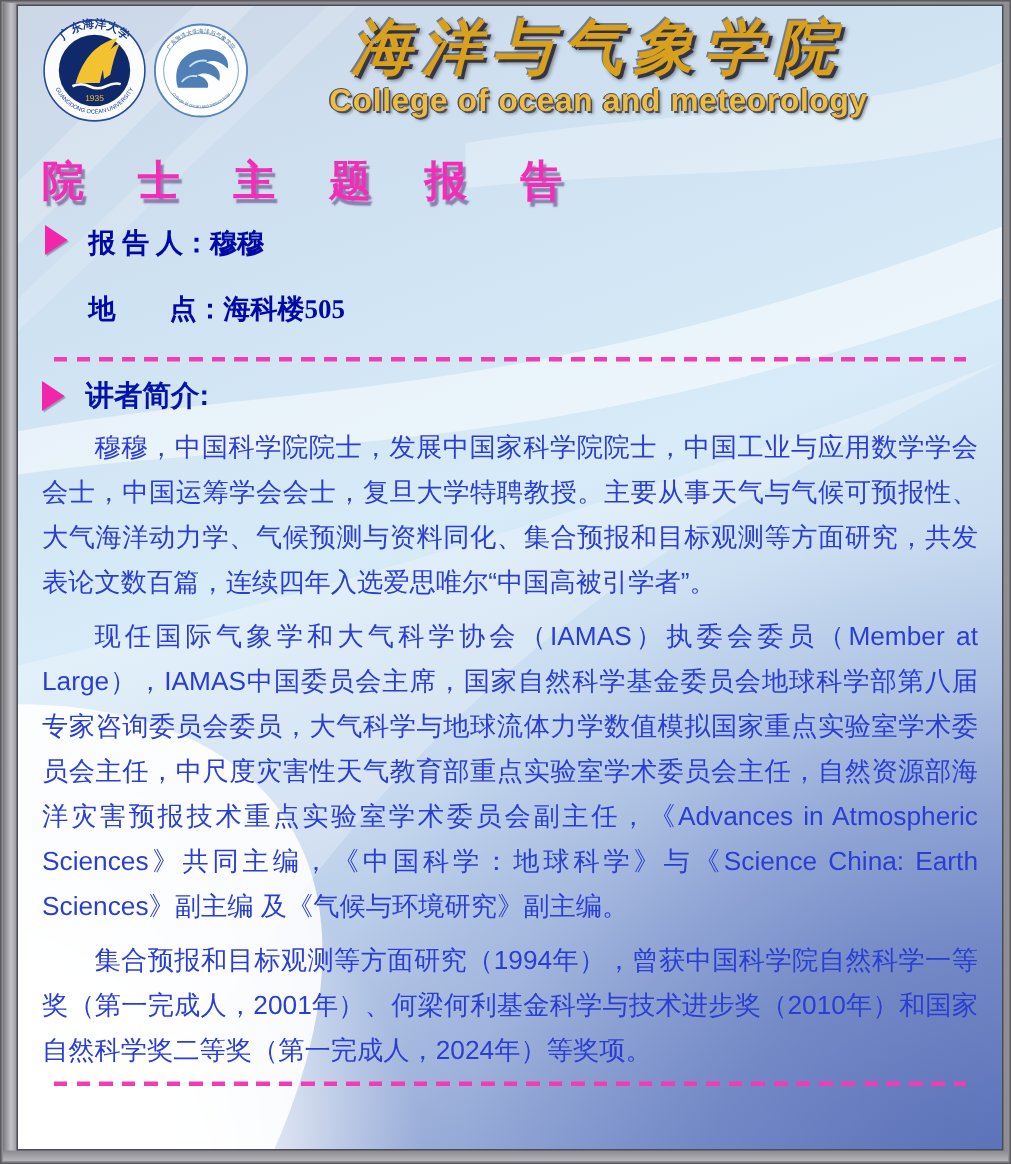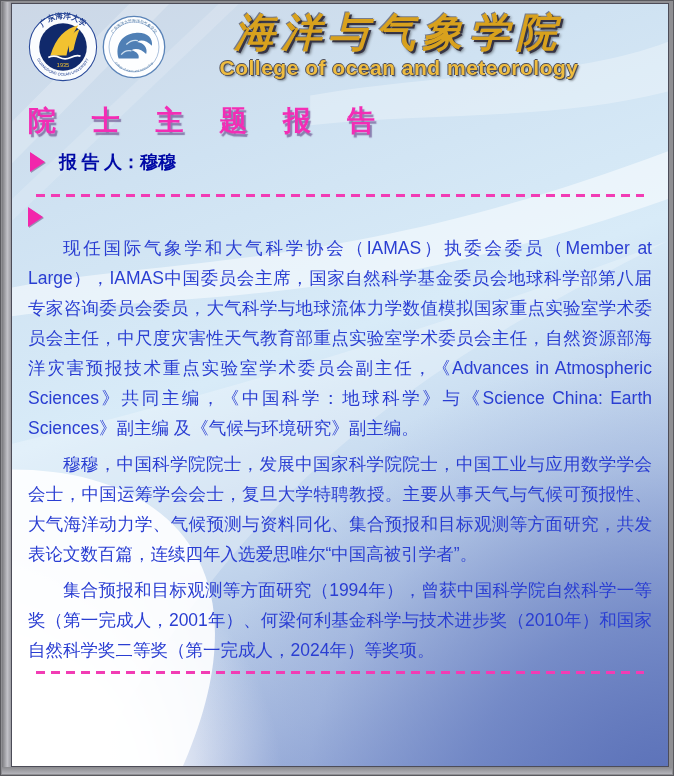--- a/index.html
+++ b/index.html
@@ -32,21 +32,21 @@
       text-shadow:2px 2px 0 rgba(45,42,60,0.9), -1px -1px 0 rgba(45,42,60,0.55), 3px 3px 3px rgba(0,0,0,0.45); }
   .college-subtitle { font-size:21px; font-weight:bold; color:#eebc40; letter-spacing:0.5px; margin-top:2px;
       text-shadow:1px 1px 0 #4d4d58, -1px 0 0 #4d4d58, 0 -1px 0 #4d4d58, 2px 2px 2px rgba(0,0,0,0.35); }
 
   .report-title { text-align:left; font-size:28px; font-weight:bold; color:#f32db5;
       letter-spacing:14px; margin:8px 0 10px 0;
       text-shadow:2px 3px 1px rgba(70,30,110,0.5); }
 
   
   .info { padding-left:2px; }
-  .info-row { display:flex; align-items:center; margin-bottom:20px; }
+  .info-row { display:flex; align-items:flex-start; margin-bottom:20px; }
   .bullet { width:0; height:0; border-left:15px solid #f226ab; border-top:10px solid transparent;
       border-bottom:10px solid transparent; margin-right:14px; flex:none;
       filter:drop-shadow(1px 1px 0 rgba(60,30,90,0.4)); }
   .bullet.hidden-b { visibility:hidden; }
   .info-label,.info-value { color:#0009a6; font-weight:bold; font-size:18px;
       font-family:"Liberation Serif","DejaVu Serif",serif; white-space:pre; }
 
   .dashed-line { height:3px; margin:2px 8px 10px 8px;
       background:repeating-linear-gradient(90deg,#f23cb4 0 9px,transparent 9px 15px); }
 
@@ -125,30 +125,36 @@
       </div>
 
       <div class="report-title">院 士 主 题 报 告</div>
 
       <div class="info">
         <div class="info-row">
           <div class="bullet"></div>
           <span class="info-label">报 告 人：</span>
           <span class="info-value">穆穆</span>
         </div>
+        <div class="info-row">
+          <div class="bullet hidden-b"></div>
+          <span class="info-label">地　　点：</span>
+          <span class="info-value">海科楼505</span>
+        </div>
       </div>
 
       <div class="dashed-line"></div>
 
       <div class="bio">
         <div class="bio-head-row">
           <div class="bullet"></div>
+          <span class="bio-heading">讲者简介:</span>
         </div>
+        <p>穆穆，中国科学院院士，发展中国家科学院院士，中国工业与应用数学学会会士，中国运筹学会会士，复旦大学特聘教授。主要从事天气与气候可预报性、大气海洋动力学、气候预测与资料同化、集合预报和目标观测等方面研究，共发表论文数百篇，连续四年入选爱思唯尔“中国高被引学者”。</p>
         <p>现任国际气象学和大气科学协会（IAMAS）执委会委员（Member at Large），IAMAS中国委员会主席，国家自然科学基金委员会地球科学部第八届专家咨询委员会委员，大气科学与地球流体力学数值模拟国家重点实验室学术委员会主任，中尺度灾害性天气教育部重点实验室学术委员会主任，自然资源部海洋灾害预报技术重点实验室学术委员会副主任，《Advances in Atmospheric Sciences》共同主编，《中国科学：地球科学》与《Science China: Earth Sciences》副主编 及《气候与环境研究》副主编。</p>
-        <p>穆穆，中国科学院院士，发展中国家科学院院士，中国工业与应用数学学会会士，中国运筹学会会士，复旦大学特聘教授。主要从事天气与气候可预报性、大气海洋动力学、气候预测与资料同化、集合预报和目标观测等方面研究，共发表论文数百篇，连续四年入选爱思唯尔“中国高被引学者”。</p>
         <p>集合预报和目标观测等方面研究（1994年），曾获中国科学院自然科学一等奖（第一完成人，2001年）、何梁何利基金科学与技术进步奖（2010年）和国家自然科学奖二等奖（第一完成人，2024年）等奖项。</p>
       </div>
 
       <div class="dashed-line"></div>
 
     </div>
   </div>
 </div>
 
 </body></html>

